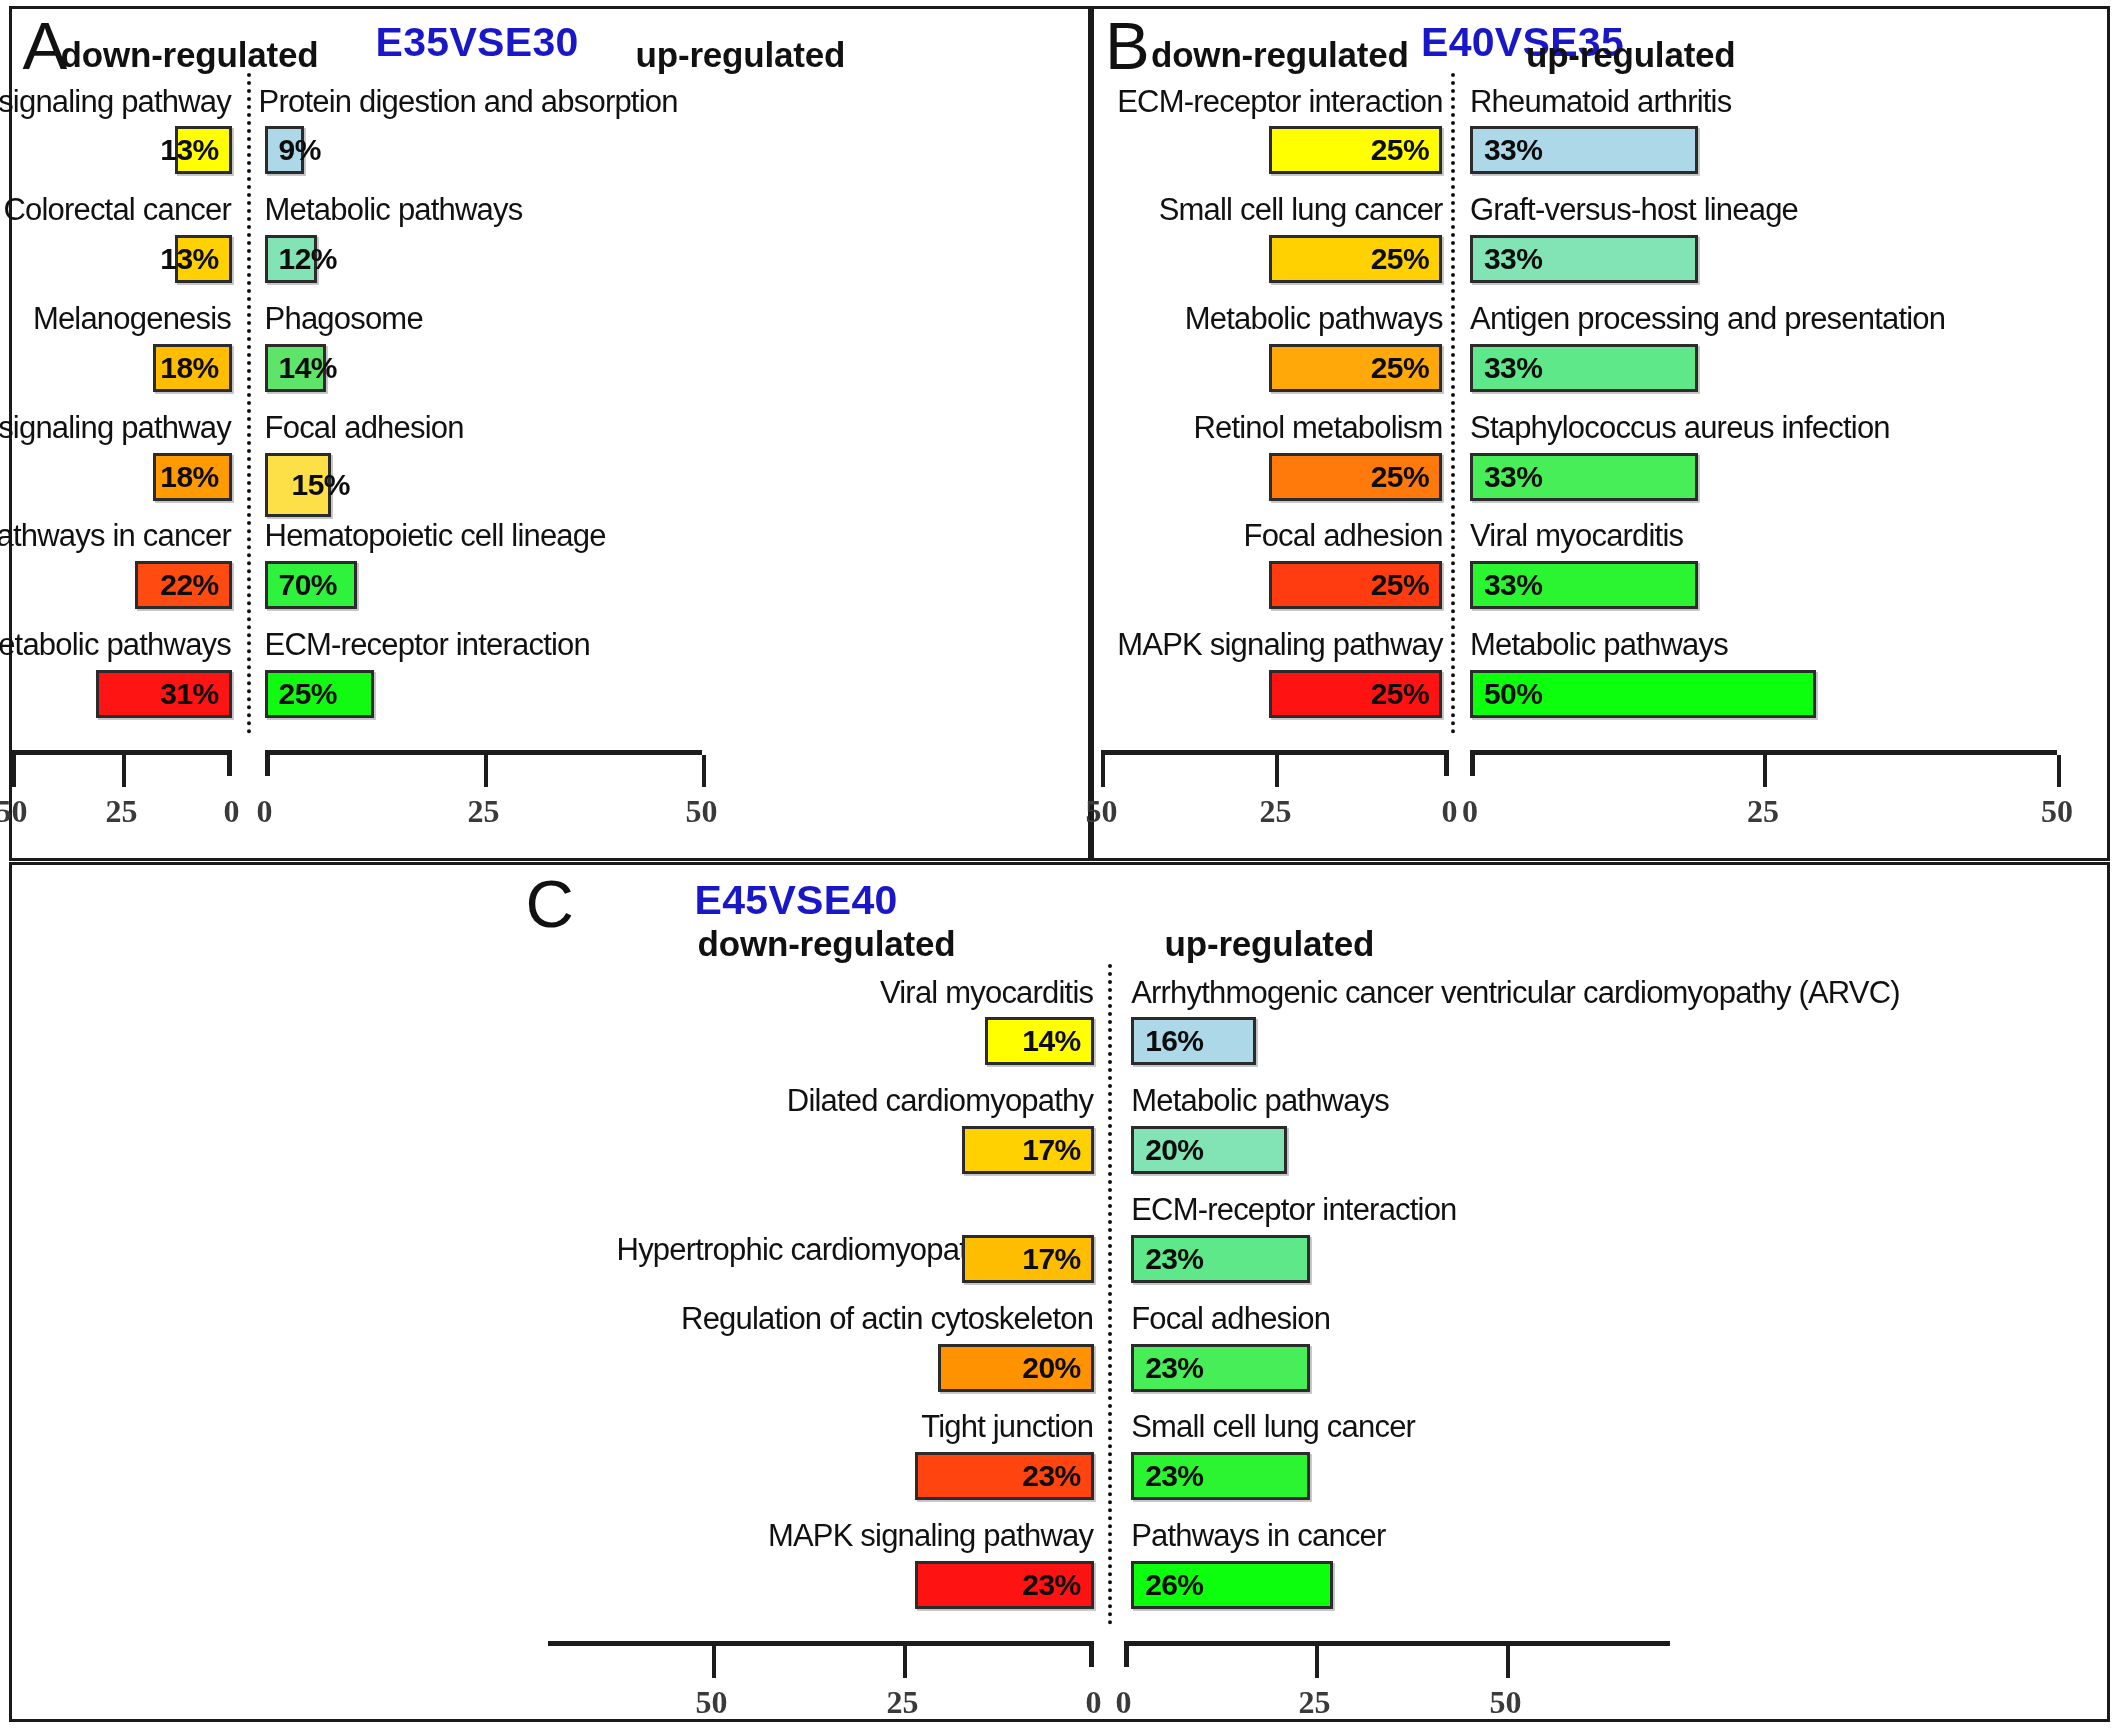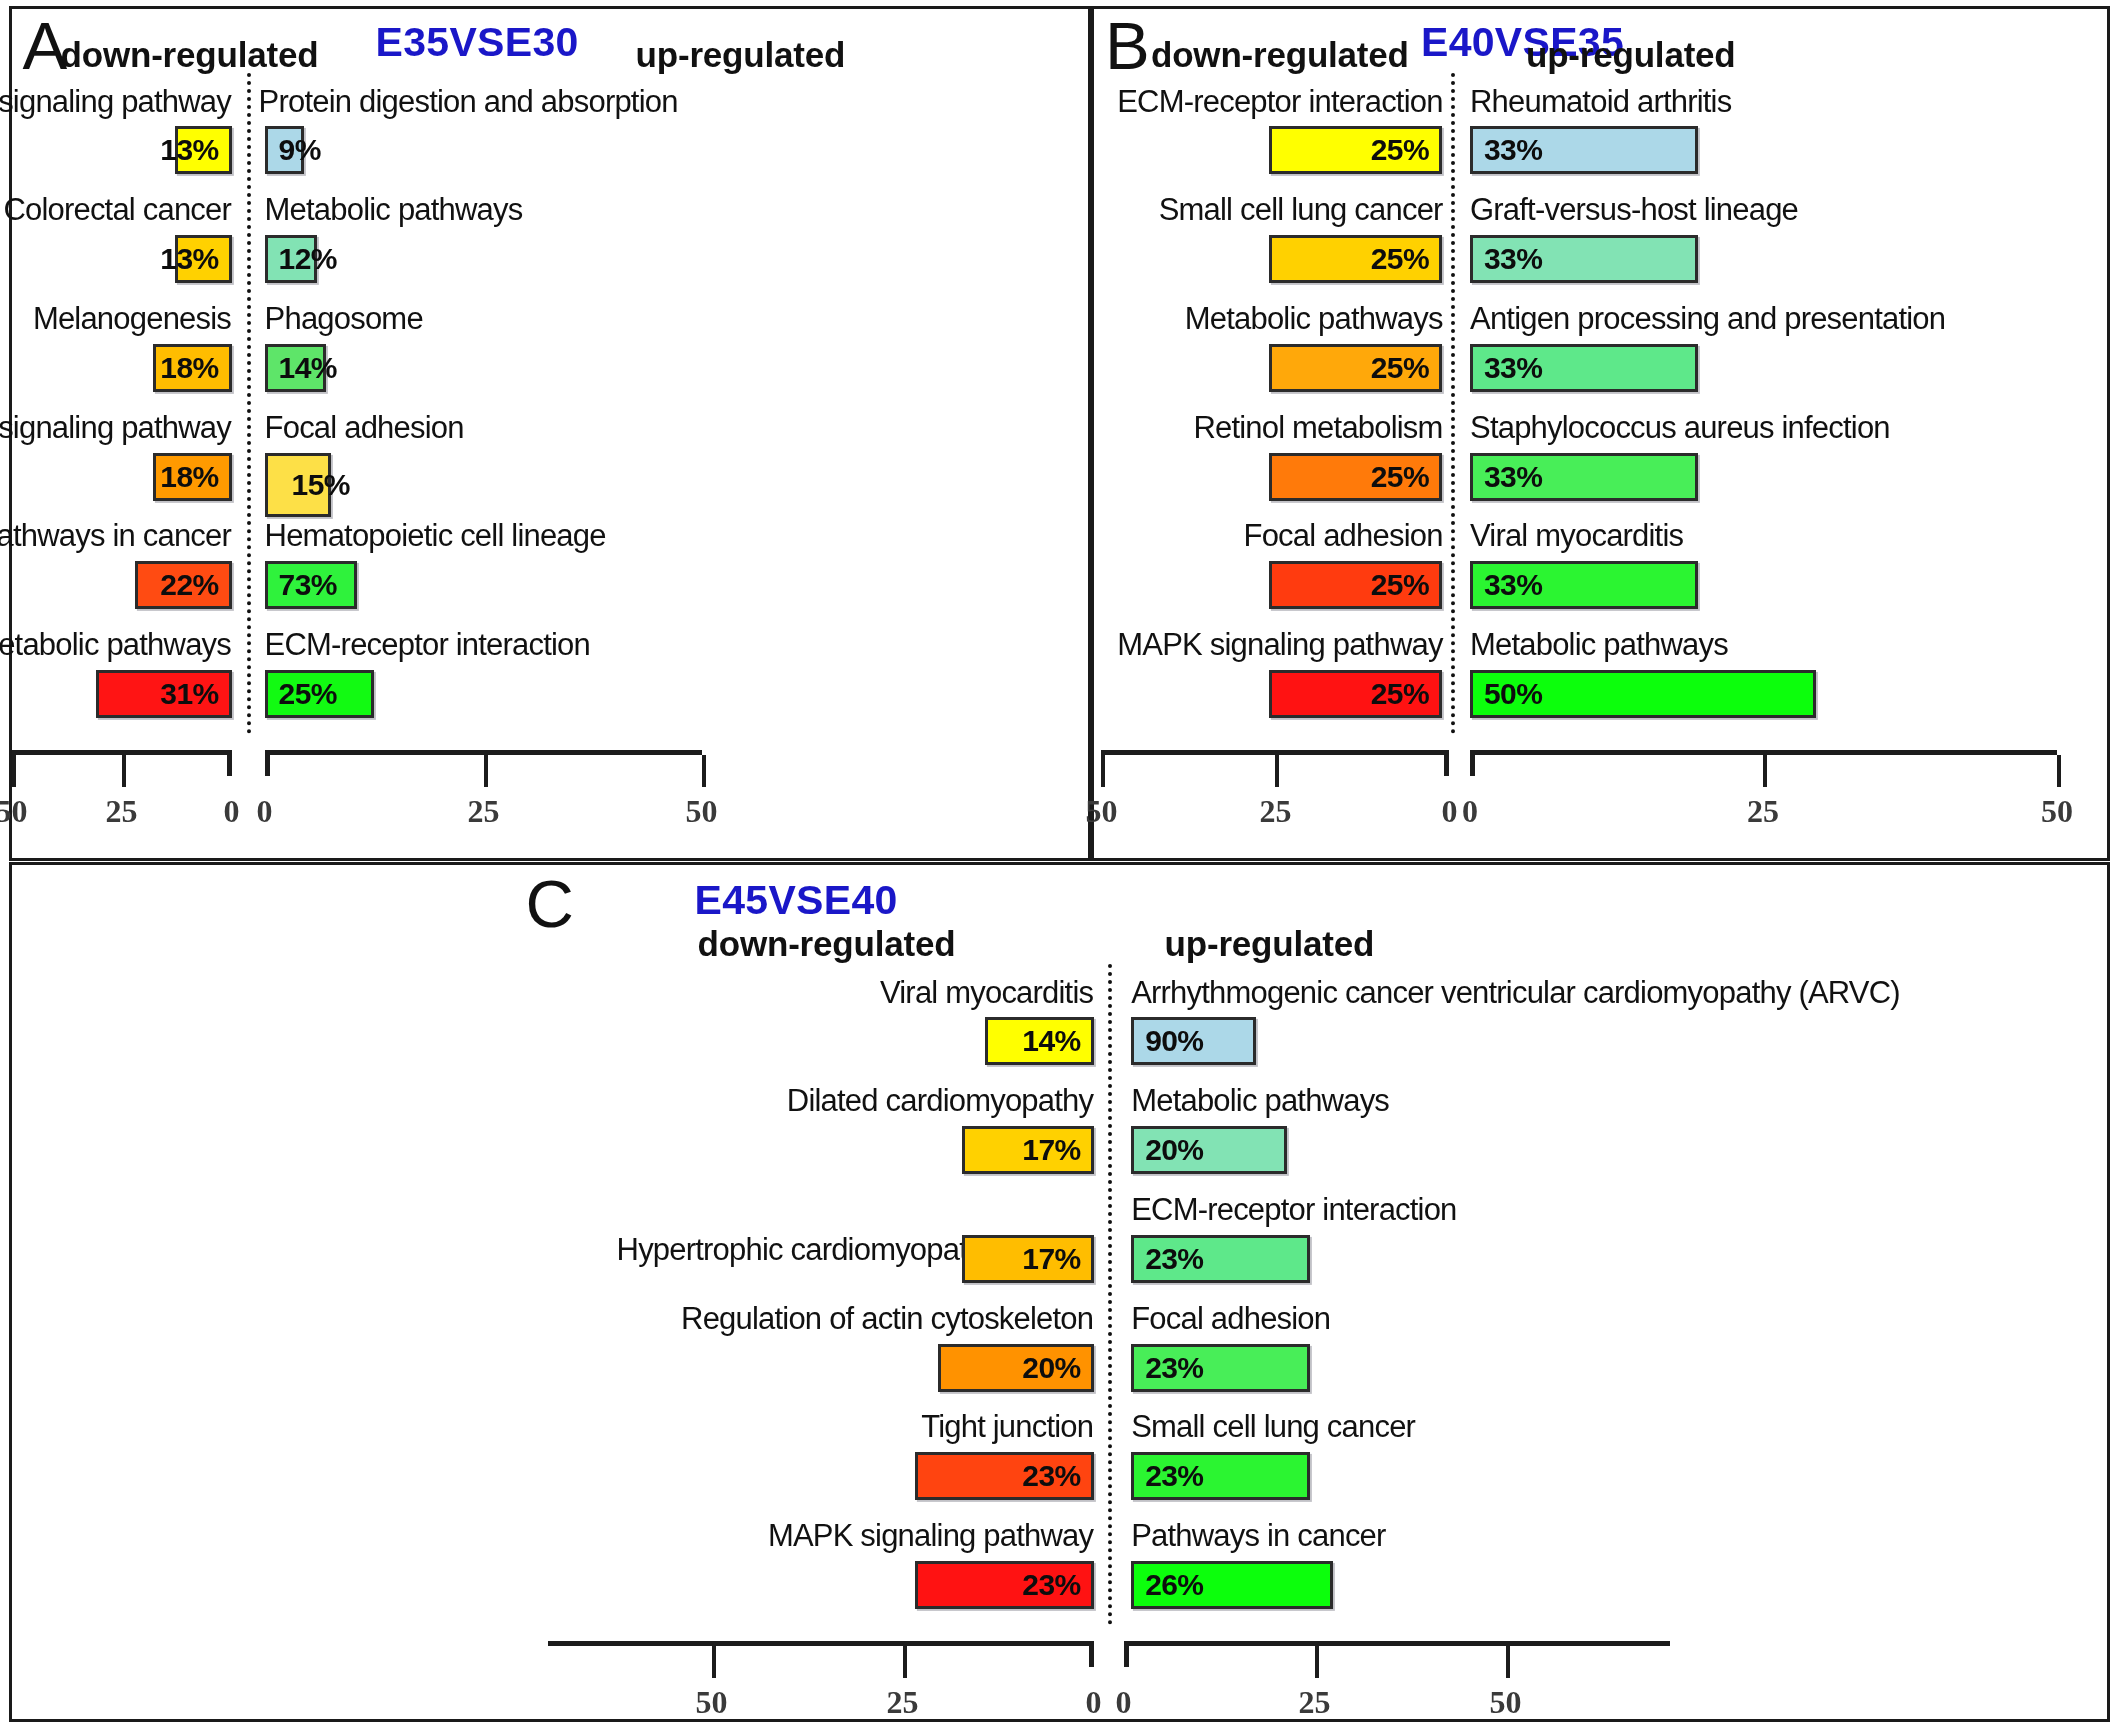--- a/index.html
+++ b/index.html
@@ -118,21 +118,21 @@
         <div class="lbl l" style="top: 226px; left: 10px;">Phagosome</div>
         <div class="bar leftanchor" style="top: 267px; height: 48px; width: 61px; background: rgb(94, 229, 105); left: 10px;">
           <span class="val">14%</span>
         </div>
         <div class="lbl l" style="top: 335px; left: 10px;">Focal adhesion</div>
         <div class="bar leftanchor" style="top: 376px; height: 64px; width: 66px; background: #fde047; left: 10px; padding-left: 24px;">
           <span class="val">15%</span>
         </div>
         <div class="lbl l" style="top: 443px; left: 10px;">Hematopoietic cell lineage</div>
         <div class="bar leftanchor" style="top: 484px; height: 48px; width: 92px; background: rgb(47, 242, 60); left: 10px;">
-          <span class="val">73%</span>
+          <span class="val">70%</span>
         </div>
         <div class="lbl l" style="top: 552px; left: 10px;">ECM-receptor interaction</div>
         <div class="bar leftanchor" style="top: 593px; height: 48px; width: 109px; background: rgb(18, 250, 18); left: 10px;">
           <span class="val">25%</span>
         </div>
       </div>
     <div class="axis" id="A-axis-down" style="left:0px;top:741px;width:220px;">
         <div class="cap" style="left: 215px;"></div>
         <div class="tick" style="left: 0px;"></div>
         <div class="tlab" style="left: 0px;">50</div>
@@ -254,21 +254,21 @@
           <span class="val">23%</span>
         </div>
         <div class="lbl r" style="top: 552px; right: 12.4px;">MAPK signaling pathway</div>
         <div class="bar rightanchor" style="top: 593px; height: 48px; width: 179px; background: rgb(255, 18, 18); left: 903px;">
           <span class="val">23%</span>
         </div>
       </div>
     <div class="half" id="C-up" style="left:1106px;top:103px;width:988px;height:655px;">
         <div class="lbl l" style="top: 8.6px; left: 13.6px;">Arrhythmogenic cancer ventricular cardiomyopathy (ARVC)</div>
         <div class="bar leftanchor" style="top: 49px; height: 48px; width: 125px; background: rgb(172, 216, 232); left: 13.6px;">
-          <span class="val">90%</span>
+          <span class="val">16%</span>
         </div>
         <div class="lbl l" style="top: 117px; left: 13.6px;">Metabolic pathways</div>
         <div class="bar leftanchor" style="top: 158px; height: 48px; width: 156px; background: rgb(130, 227, 180); left: 13.6px;">
           <span class="val">20%</span>
         </div>
         <div class="lbl l" style="top: 226px; left: 13.6px;">ECM-receptor interaction</div>
         <div class="bar leftanchor" style="top: 267px; height: 48px; width: 179px; background: rgb(94, 232, 138); left: 13.6px;">
           <span class="val">23%</span>
         </div>
         <div class="lbl l" style="top: 335px; left: 13.6px;">Focal adhesion</div>

